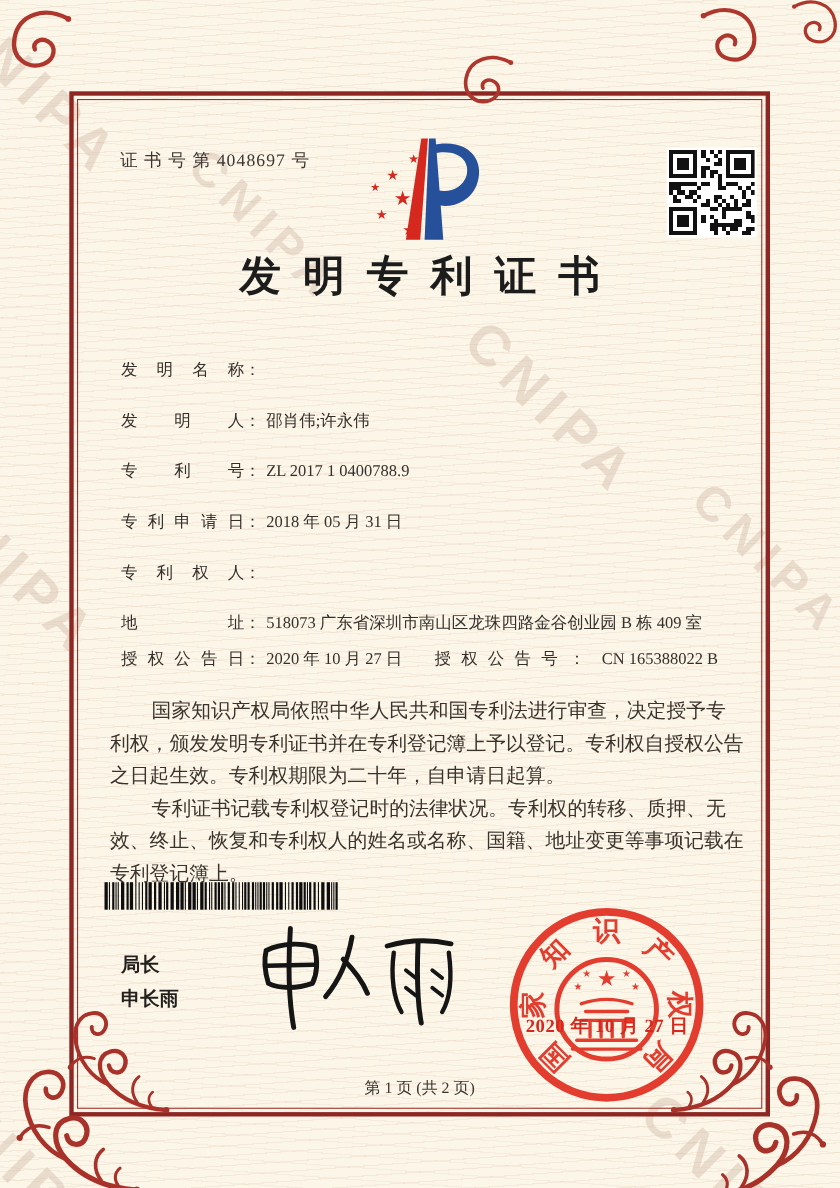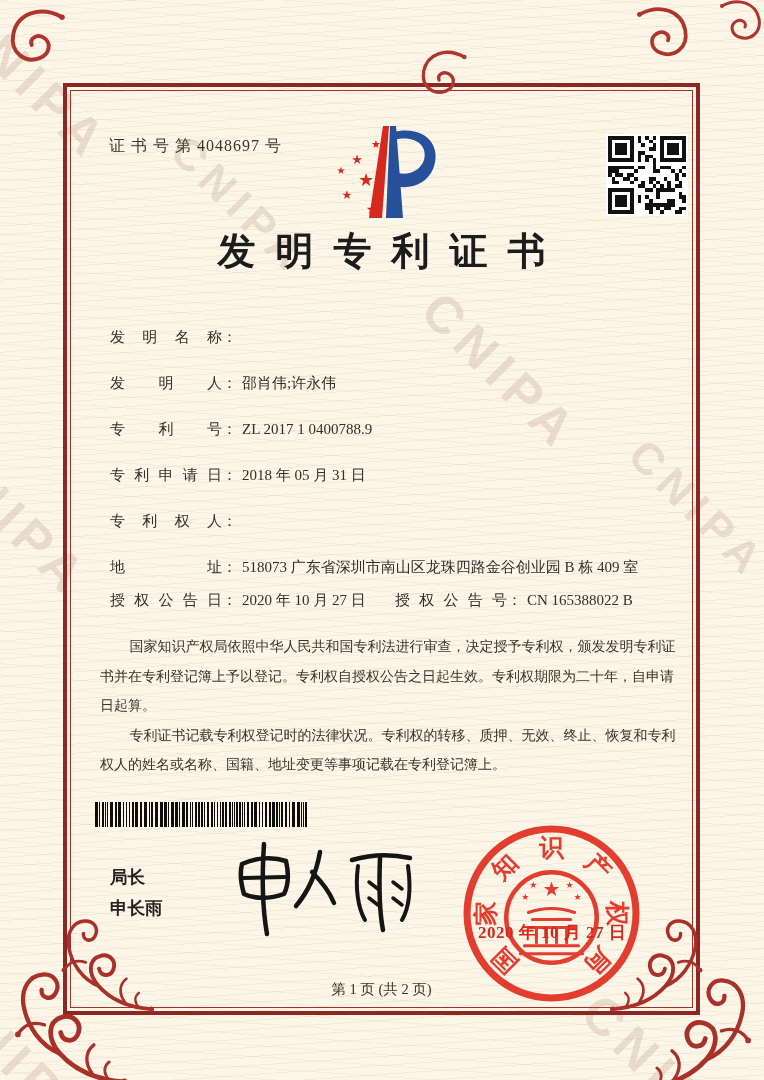--- a/index.html
+++ b/index.html
@@ -23,22 +23,22 @@
   .qr{position:absolute;left:606px;top:134px;width:82px;height:82px;background:#fff;padding:2px;box-sizing:border-box;}
   .title{position:absolute;left:63px;top:226px;width:637px;text-align:center;
          font-size:38px;font-weight:600;color:#1c1c1c;letter-spacing:20px;text-indent:20px;}
   .fields{position:absolute;left:110px;top:324px;width:566px;font-size:15px;line-height:27px;color:#332f2a;}
   .f-row{display:flex;margin-bottom:19px;}
   .f-label{display:inline-block;width:112px;text-align:justify;text-align-last:justify;flex:0 0 112px;}
   .f-colon{flex:0 0 20px;}
   .f-value{max-width:426px;}
   .grant-row{display:flex;margin-top:0;}
   .grant-left{display:flex;flex:0 0 285px;}
-  .grant-right{display:flex;}
-  .paras{position:absolute;left:100px;top:632px;width:576px;font-size:14px;line-height:29.5px;color:#39332c;}
+  .grant-right{display:flex;gap:10px;}
+  .paras{position:absolute;left:100px;top:632px;width:576px;font-size:18px;line-height:29.5px;color:#39332c;}
   .paras p{margin:0;text-indent:2.1em;}
   .barcode{position:absolute;left:95px;top:802px;width:218px;height:25px;display:flex;align-items:stretch;}
   .barcode .bar{background:#0d0d0d;height:100%;}
   .signer{position:absolute;left:110px;top:862px;font-family:"Liberation Sans","DejaVu Sans",sans-serif;
           font-weight:600;font-size:17.5px;line-height:31px;color:#23201d;}
   .signature{position:absolute;left:212px;top:830px;}
   .seal{position:absolute;left:462px;top:824px;width:179px;height:179px;}
   .seal svg{display:block;}
   .seal-date{position:absolute;left:458px;top:921px;width:188px;text-align:center;
              font-weight:700;font-size:17px;color:#d8271b;letter-spacing:.5px;}

